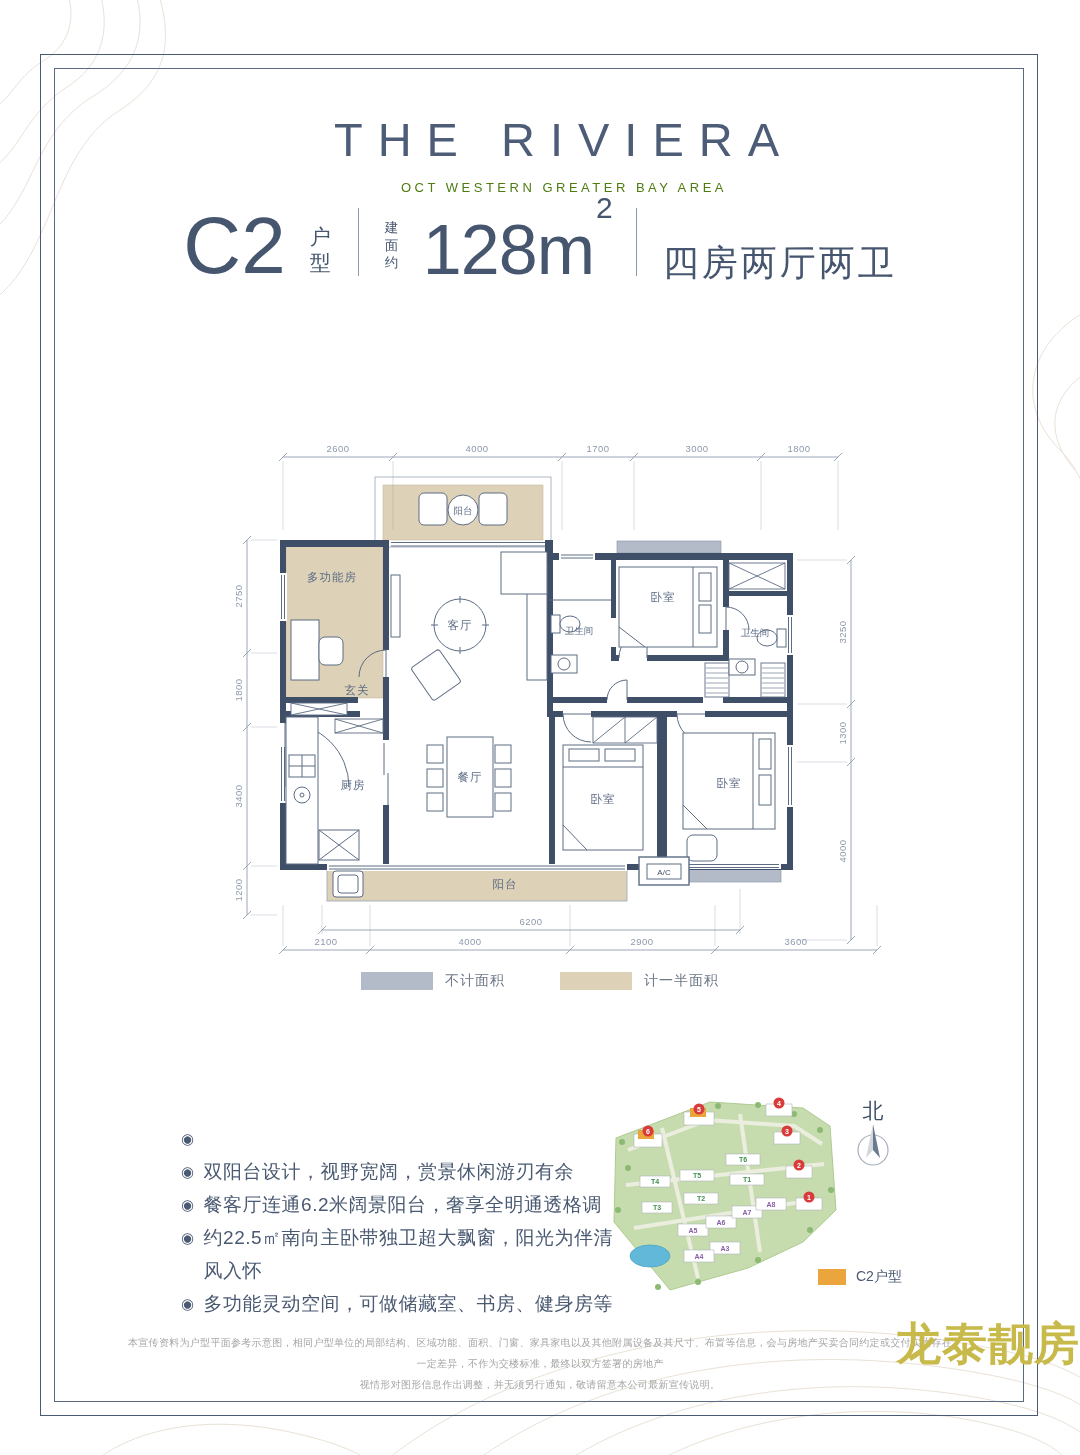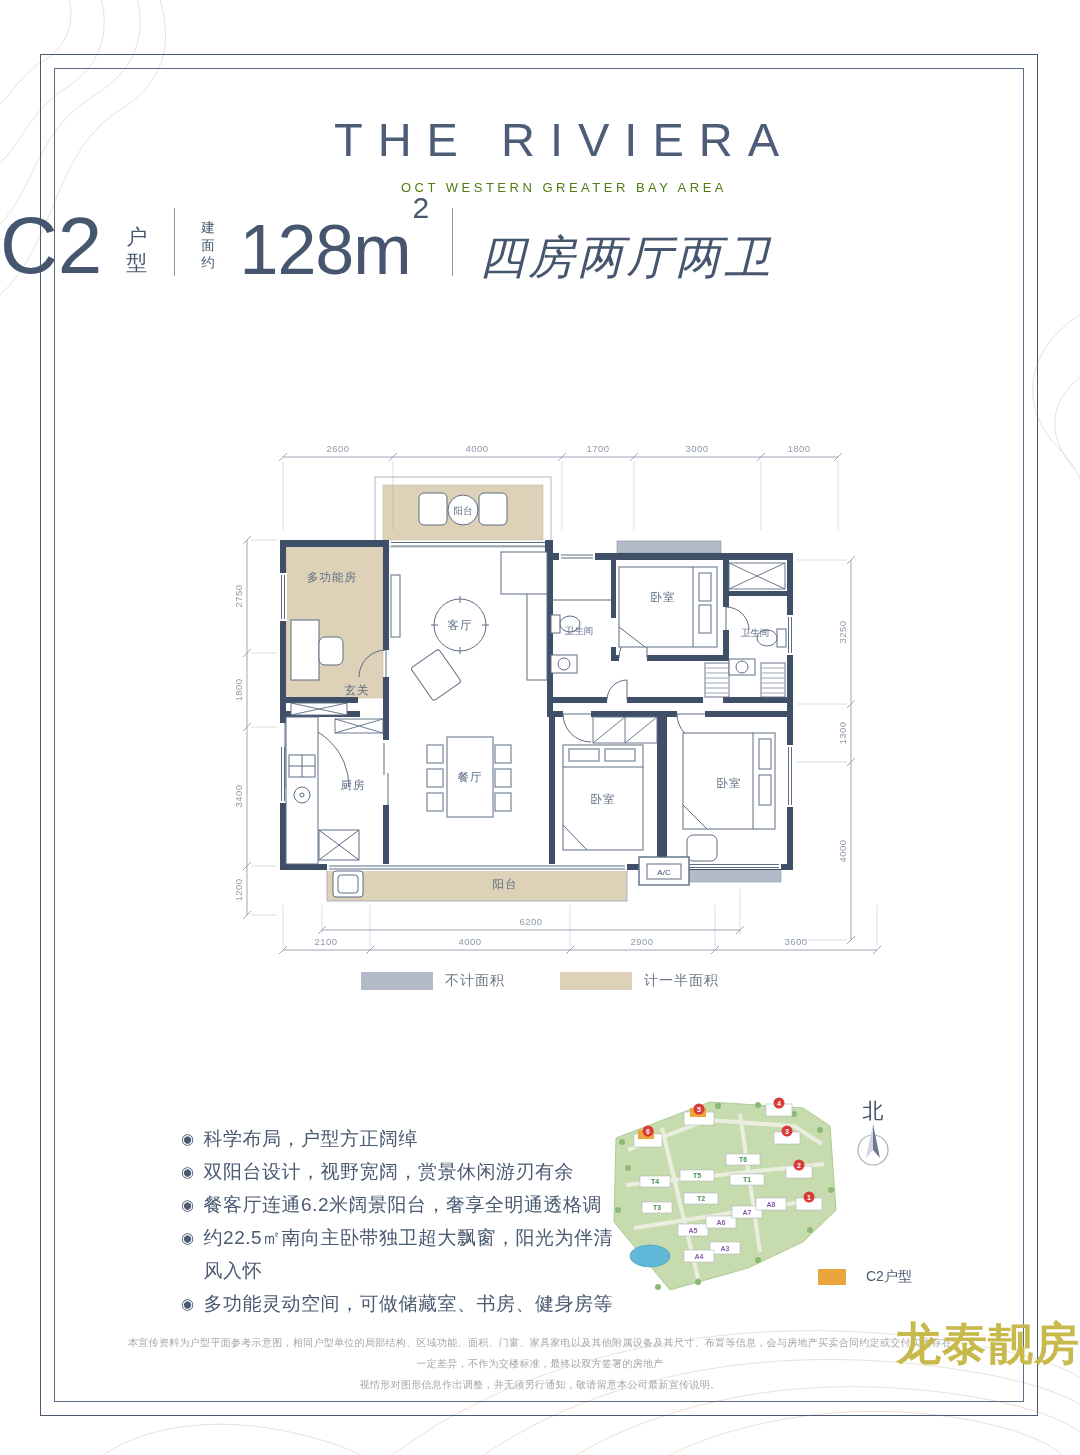--- a/index.html
+++ b/index.html
@@ -10,29 +10,29 @@
   
   .frame-outer{position:absolute;left:40px;top:54px;width:996px;height:1360px;
                border:1.5px solid #4a5a72;z-index:1;}
   .frame-inner{position:absolute;left:54px;top:68px;width:968px;height:1332px;
                border:1px solid #5a6a82;z-index:1;}
   
   .brand{position:absolute;left:0;top:112px;width:100%;text-align:center;z-index:2;padding-left:24px;}
   .brand-title{font-size:47px;letter-spacing:15px;font-weight:400;color:#4d5d78;margin:0;}
   .brand-sub{font-size:13px;letter-spacing:3.5px;color:#4d7c0f;margin-top:13px;}
   
-  .spec{position:absolute;left:0;top:208px;width:100%;display:flex;
+  .spec{position:absolute;left:0;top:208px;width:100%;display:flex;justify-content:center;
         align-items:flex-end;gap:24px;z-index:2;color:#46566f;}
   .unit-code{font-size:80px;line-height:.85;font-weight:400;}
   .vstack2{width:1.05em;font-size:21px;line-height:1.25;word-break:break-all;margin-bottom:4px;}
   .vstack3{width:1.05em;font-size:13.5px;line-height:1.3;word-break:break-all;margin-bottom:8px;}
   .spec-div{width:1px;height:68px;background:#8c99ad;margin:0 2px 4px 2px;}
   .area-val{font-size:70px;line-height:.85;font-weight:400;letter-spacing:-1px;}
   .area-sup{font-size:30px;vertical-align:top;position:relative;top:-26px;left:2px;font-weight:400;}
-  .layout-txt{font-size:46px;line-height:.95;font-weight:500;letter-spacing:3px;font-style:italic;}
+  .layout-txt{font-size:36px;line-height:.95;font-weight:500;letter-spacing:3px;}
   
   .floorplan{position:absolute;left:215px;top:415px;z-index:2;}
   text.dim{font-size:9.5px;fill:#8d99ab;letter-spacing:.5px;}
   text.room{font-size:11.5px;fill:#5d6d85;letter-spacing:1px;}
   text.room-s{font-size:9.5px;fill:#5d6d85;}
   
   .legend{position:absolute;left:0;top:972px;width:100%;display:flex;justify-content:center;
           gap:55px;z-index:2;align-items:center;}
   .legend-item{display:flex;align-items:center;gap:12px;}
   .legend-sw{width:72px;height:18px;}
@@ -40,21 +40,21 @@
   .sw-beige{background:#ddd1b7;}
   .legend-lb{font-size:14px;color:#6e7888;letter-spacing:1px;}
   
   .features{position:absolute;left:181px;top:1122px;width:450px;z-index:2;}
   .features ul{list-style:none;margin:0;padding:0;}
   .features li{font-size:19px;color:#4a5a72;line-height:33px;letter-spacing:.5px;display:flex;}
   .blt{margin-right:9px;font-size:15px;line-height:33px;}
   
   .sitemap{position:absolute;left:598px;top:1090px;z-index:2;}
   .northbox{position:absolute;left:843px;top:1096px;z-index:2;}
-  .c2legend{position:absolute;left:818px;top:1268px;z-index:2;display:flex;align-items:center;gap:20px;}
+  .c2legend{position:absolute;left:818px;top:1268px;z-index:2;display:flex;align-items:center;gap:10px;}
   .c2sw{width:28px;height:16px;background:#eaa63d;}
   .c2lb{font-size:14px;color:#4a5a72;}
   
   .disclaimer{position:absolute;left:125px;top:1332px;width:830px;text-align:center;
               font-size:10px;line-height:21px;color:#a6a6a6;z-index:2;letter-spacing:.3px;}
   
   .watermark{position:absolute;right:0px;top:1314px;font-size:45px;font-weight:700;
              color:#c8b94b;z-index:3;letter-spacing:1px;}
 </style>
 </head>
@@ -409,21 +409,20 @@
     <div class="legend-item">
       <span class="legend-sw sw-beige"></span>
       <span class="legend-lb">计一半面积</span>
     </div>
   </div>
 
   <div class="features">
     <ul>
       <li>
           <span class="blt">◉</span>
-          <span>科学布局，户型方正阔绰</span>
         </li>
       <li>
           <span class="blt">◉</span>
           <span>双阳台设计，视野宽阔，赏景休闲游刃有余</span>
         </li>
       <li>
           <span class="blt">◉</span>
           <span>餐客厅连通6.2米阔景阳台，奢享全明通透格调</span>
         </li>
       <li>

